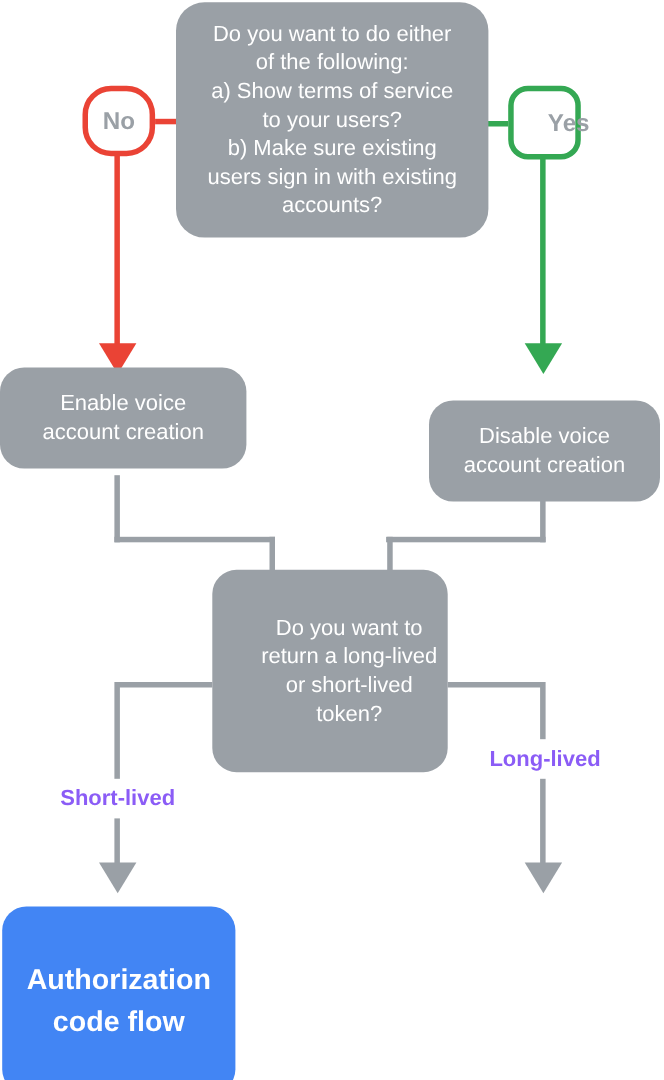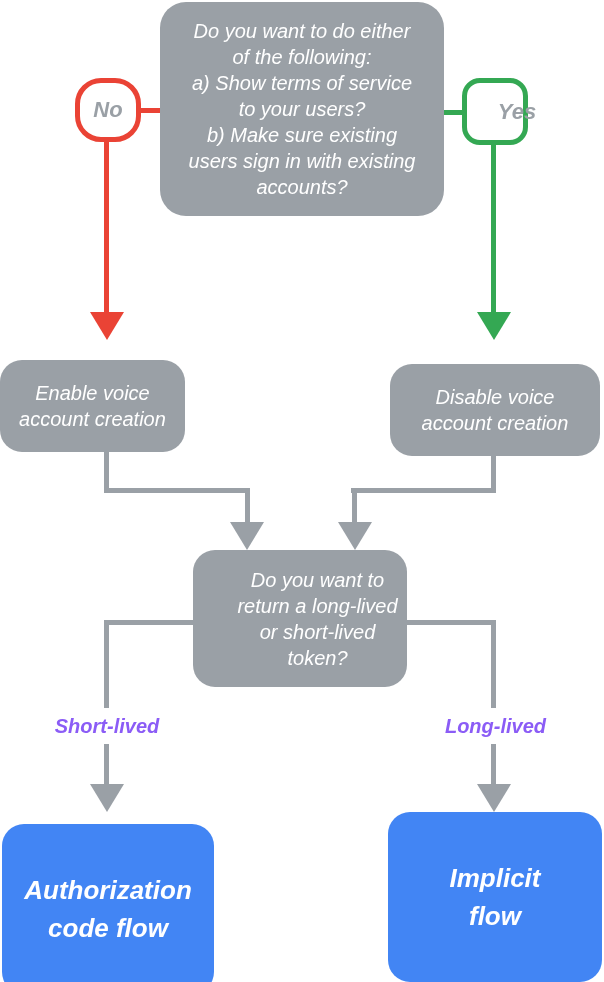--- a/index.html
+++ b/index.html
@@ -4,21 +4,21 @@
 <style>
   html, body { margin: 0; padding: 0; background: #ffffff; }
   .canvas {
     position: relative;
     width: 604px;
     height: 982px;
     background: #ffffff;
     overflow: hidden;
     font-family: "Liberation Sans", sans-serif;
   }
-  .abs { position: absolute; box-sizing: border-box; font-style: italic; }
+  .abs { position: absolute; box-sizing: border-box; }
 
   
   .gray-node {
     background: #9AA0A6;
     color: #ffffff;
     border-radius: 22px;
     display: flex;
     align-items: center;
     justify-content: center;
     text-align: center;
@@ -126,34 +126,32 @@
 a) Show terms of service
 to your users?
 b) Make sure existing
 users sign in with existing
 accounts?</div>
 
   <div class="abs badge badge-no" style="left:75px; top:78px; width:66px; height:64px;border-radius:26px;">No</div>
 
   <div class="abs badge badge-yes" style="left:462px; top:78px; width:66px; height:67px;">Yes</div>
 
-  <div class="abs gray-node" style="left:0px; top:360px; width:185px; height:92px;">Enable voice
+  <div class="abs gray-node" style="left:0px; top:334px; width:224px; height:92px;">Enable voice
 account creation</div>
 
   <div class="abs gray-node" style="left:390px; top:340px; width:210px; height:92px;margin-top:24px;">Disable voice
 account creation</div>
 
-  <div class="abs gray-node" style="left:193px; top:550px; width:214px; height:137px;padding-left:35px;">Do you want to
+  <div class="abs gray-node" style="left:193px; top:518px; width:214px; height:184px;padding-left:35px;">Do you want to
 return a long-lived
 or short-lived
 token?</div>
 
   <div class="abs branch-label" style="left:22px; top:708px; width:170px; height:36px;">Short-lived</div>
 
-  <div class="abs branch-label" style="left:410px; top:708px; width:171px; height:36px;text-align:right;">Long-lived</div>
+  <div class="abs branch-label" style="left:410px; top:672px; width:171px; height:36px;text-align:right;">Long-lived</div>
 
   <div class="abs blue-node" style="left:2px; top:812px; width:212px; height:170px;margin-top:12px;">Authorization
 code flow</div>
 
-  <div class="abs blue-node" style="left:388px; top:812px; width:214px; height:170px;">Implicit
-flow</div>
 
 </div>
 
 </body></html>

